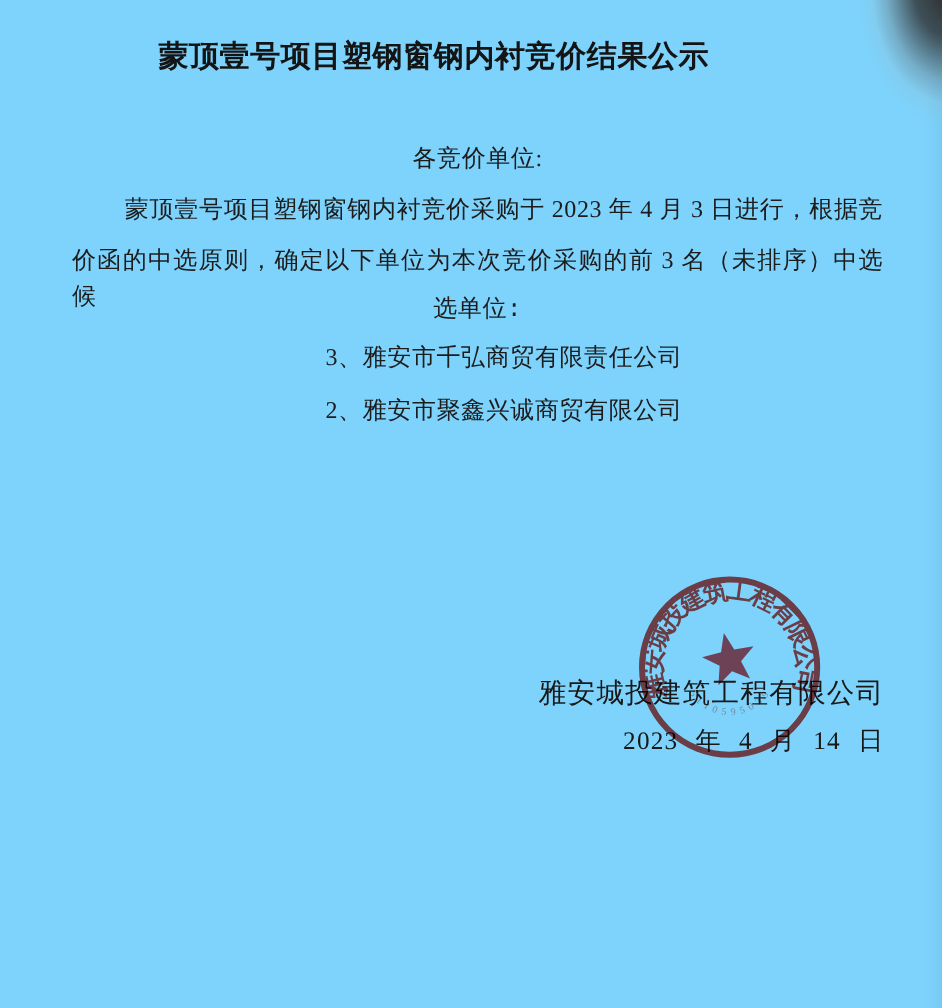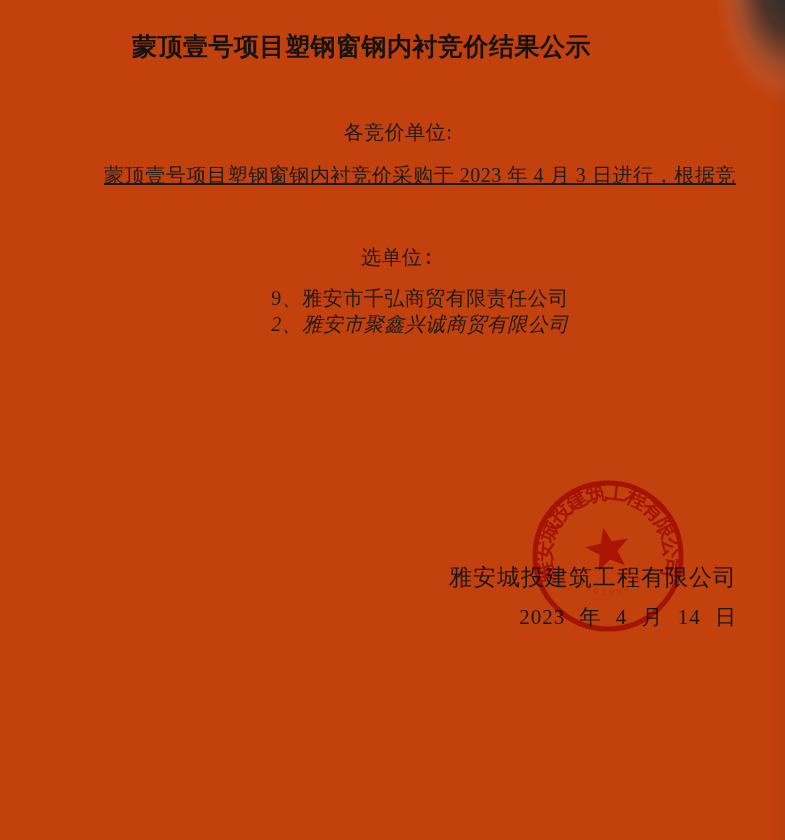--- a/index.html
+++ b/index.html
@@ -1,20 +1,20 @@
 <!DOCTYPE html>
 <html><head>
 <meta charset="utf-8">
 <style>
   html, body { margin: 0; padding: 0; background: #ffffff; }
   .page {
     position: relative;
     width: 785px;
     height: 840px;
-    background: #c2410c;
+    background: #7dd3fc;
     overflow: hidden;
     font-family: "Liberation Serif", "DejaVu Serif", serif;
     color: #1c1c1c;
   }
   
   .corner-shadow {
     position: absolute; top: 0; right: 0;
     width: 110px; height: 150px;
     background: radial-gradient(95px 150px at 103% -8%,
       #2e2e2e 0%, rgba(47,47,47,0.8) 28%,
@@ -75,25 +75,26 @@
 
 <div class="page">
 
   <div class="corner-shadow"></div>
   <div class="edge-tint"></div>
 
   <div class="title">蒙顶壹号项目塑钢窗钢内衬竞价结果公示</div>
 
   <div class="line" style="top:117px;">各竞价单位:</div>
 
-  <div class="line jl indent" style="top:160px;text-decoration:underline;">蒙顶壹号项目塑钢窗钢内衬竞价采购于 2023 年 4 月 3 日进行，根据竞</div>
+  <div class="line jl indent" style="top:160px;">蒙顶壹号项目塑钢窗钢内衬竞价采购于 2023 年 4 月 3 日进行，根据竞</div>
+  <div class="line jl" style="top:202px;">价函的中选原则，确定以下单位为本次竞价采购的前 3 名（未排序）中选候</div>
   <div class="line" style="top:244px;font-family:Liberation Mono, monospace;">选单位:</div>
 
-  <div class="line indent" style="top:283px;">9、雅安市千弘商贸有限责任公司</div>
-  <div class="line indent" style="top:309px;font-style:italic;">2、雅安市聚鑫兴诚商贸有限公司</div>
+  <div class="line indent" style="top:283px;">3、雅安市千弘商贸有限责任公司</div>
+  <div class="line indent" style="top:327px;">2、雅安市聚鑫兴诚商贸有限公司</div>
 
 
   <div class="sig-company">雅安城投建筑工程有限公司</div>
   <div class="sig-date">2023 年 4 月 14 日</div>
 
   <svg class="stamp" viewBox="0 0 164 164">
 
     <circle cx="80" cy="80" r="73" fill="none" stroke-width="5" stroke="#d3312e"></circle>
 
     <polygon transform="rotate(-12 80 74)" points="80,51 85.6,66.2 101.9,66.9 89.1,77.0 93.5,92.6 80,83.6 66.5,92.6 70.9,77.0 58.1,66.9 74.4,66.2" fill="#dc3640"></polygon>

